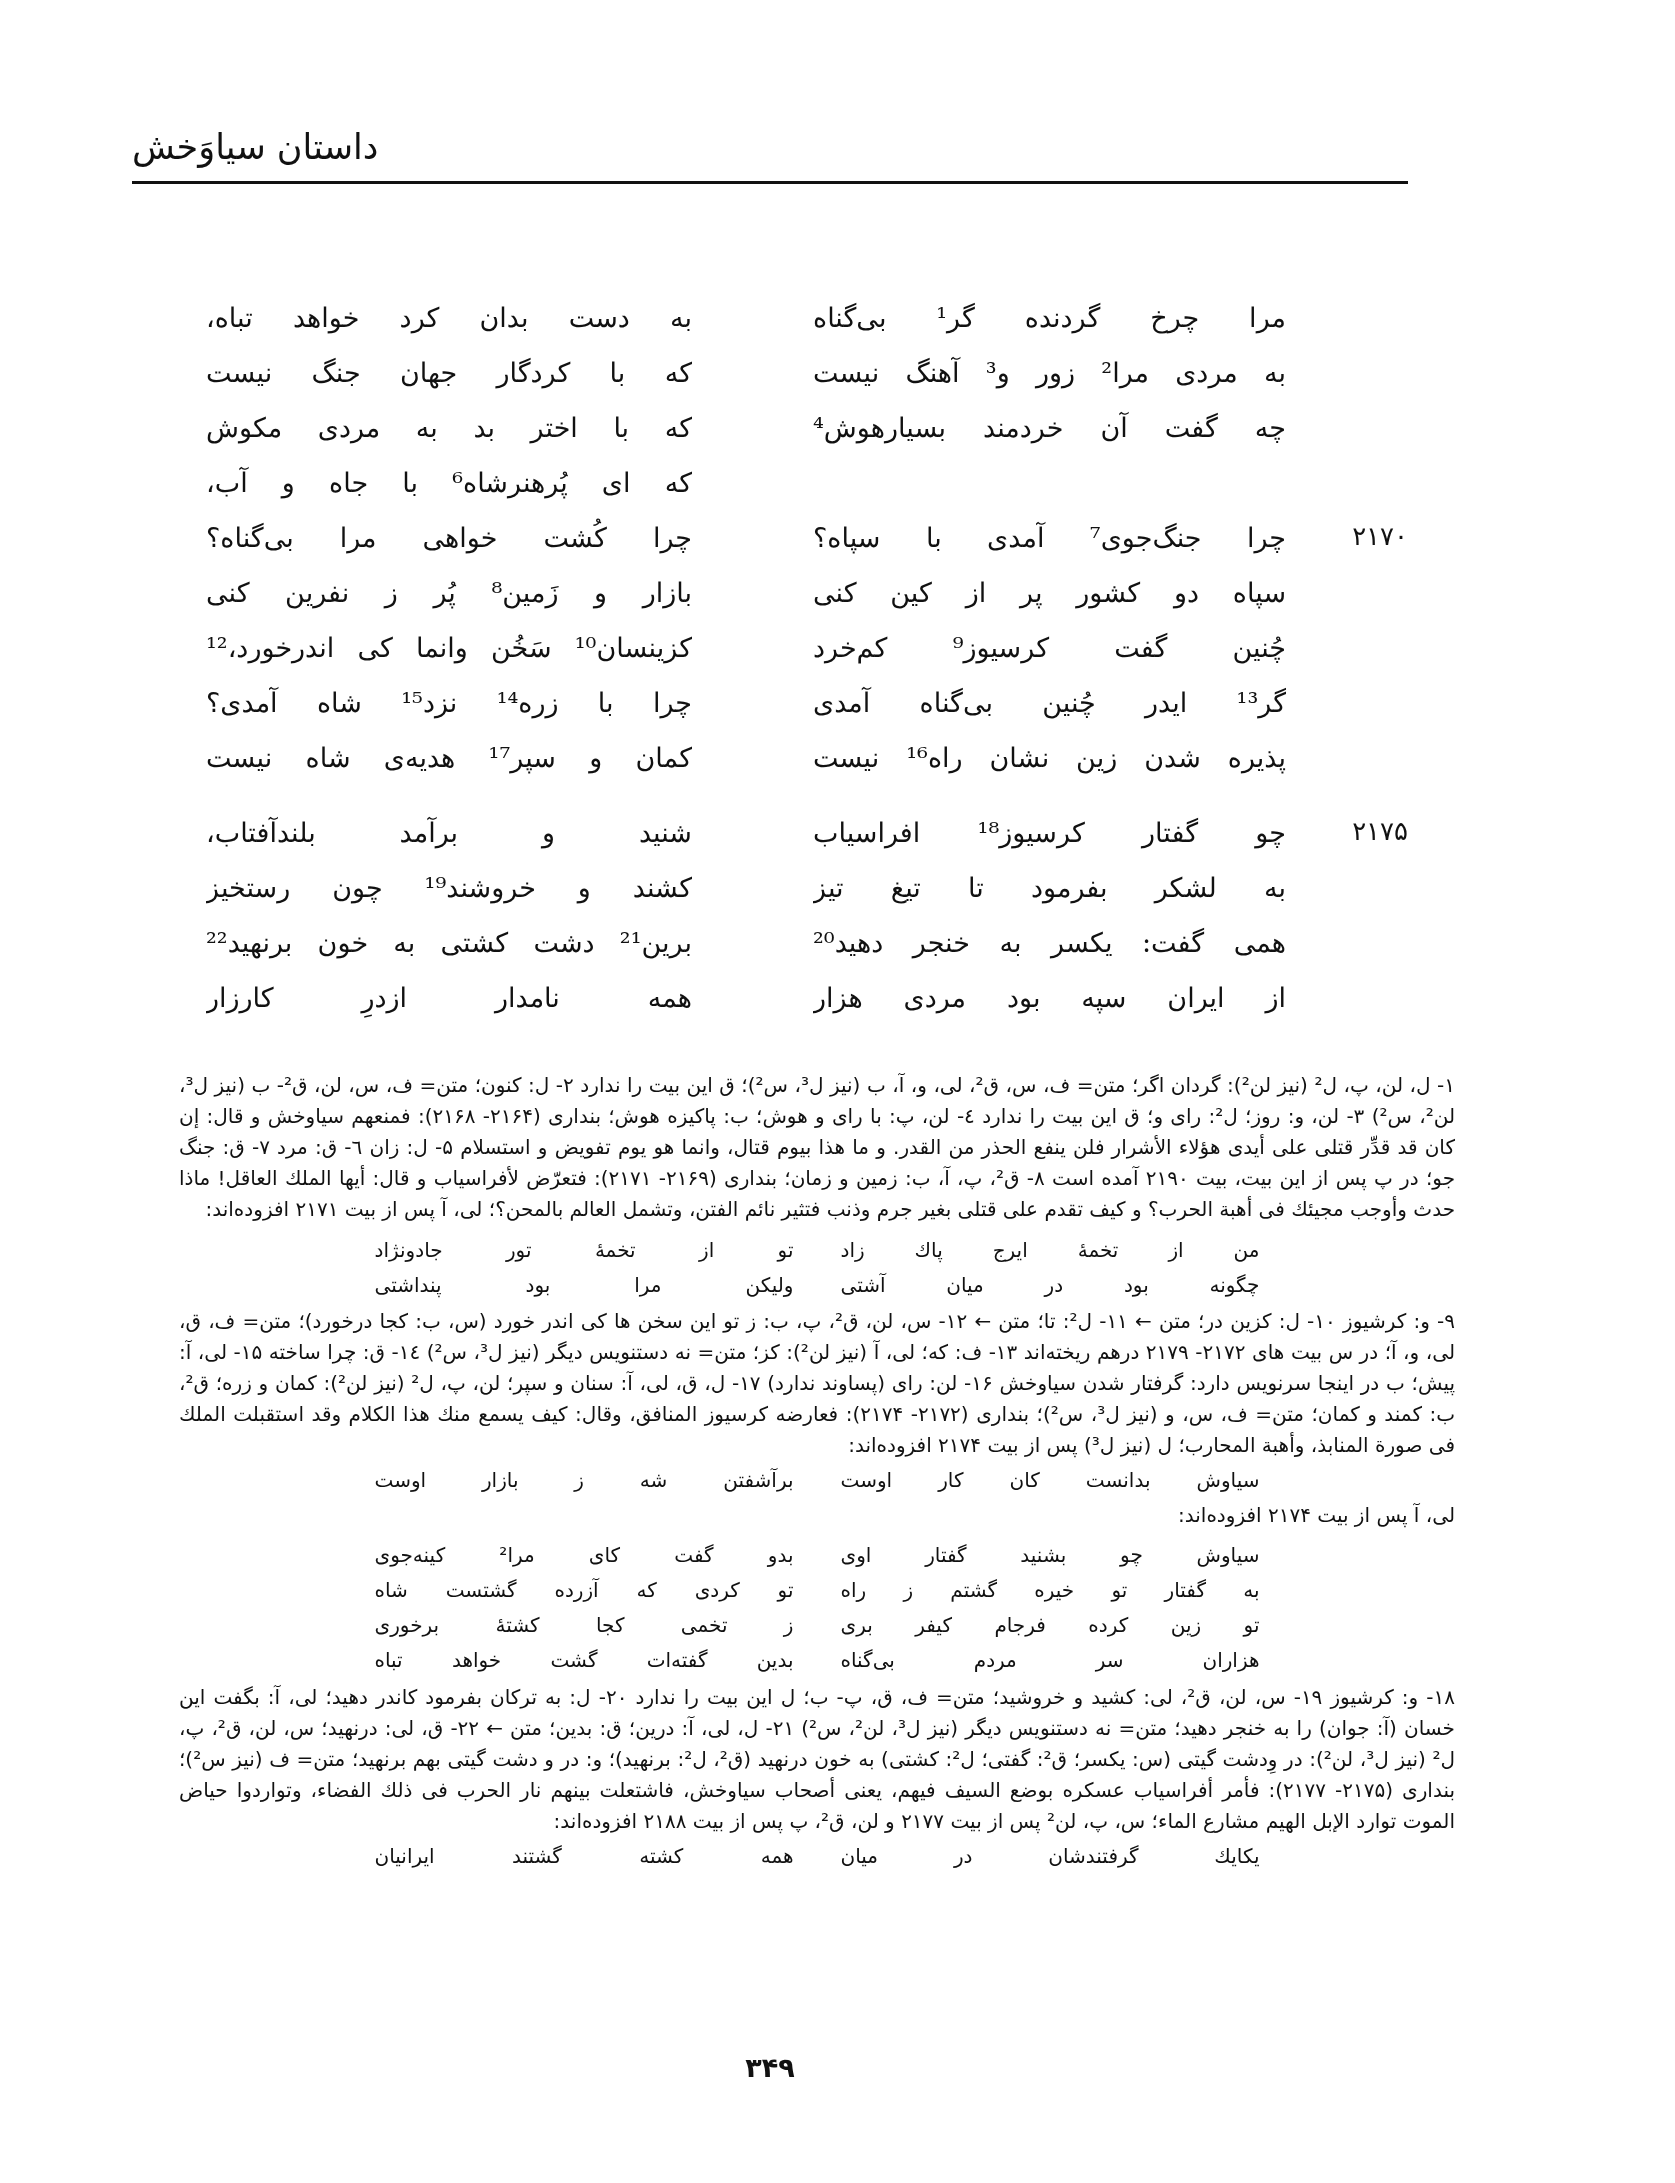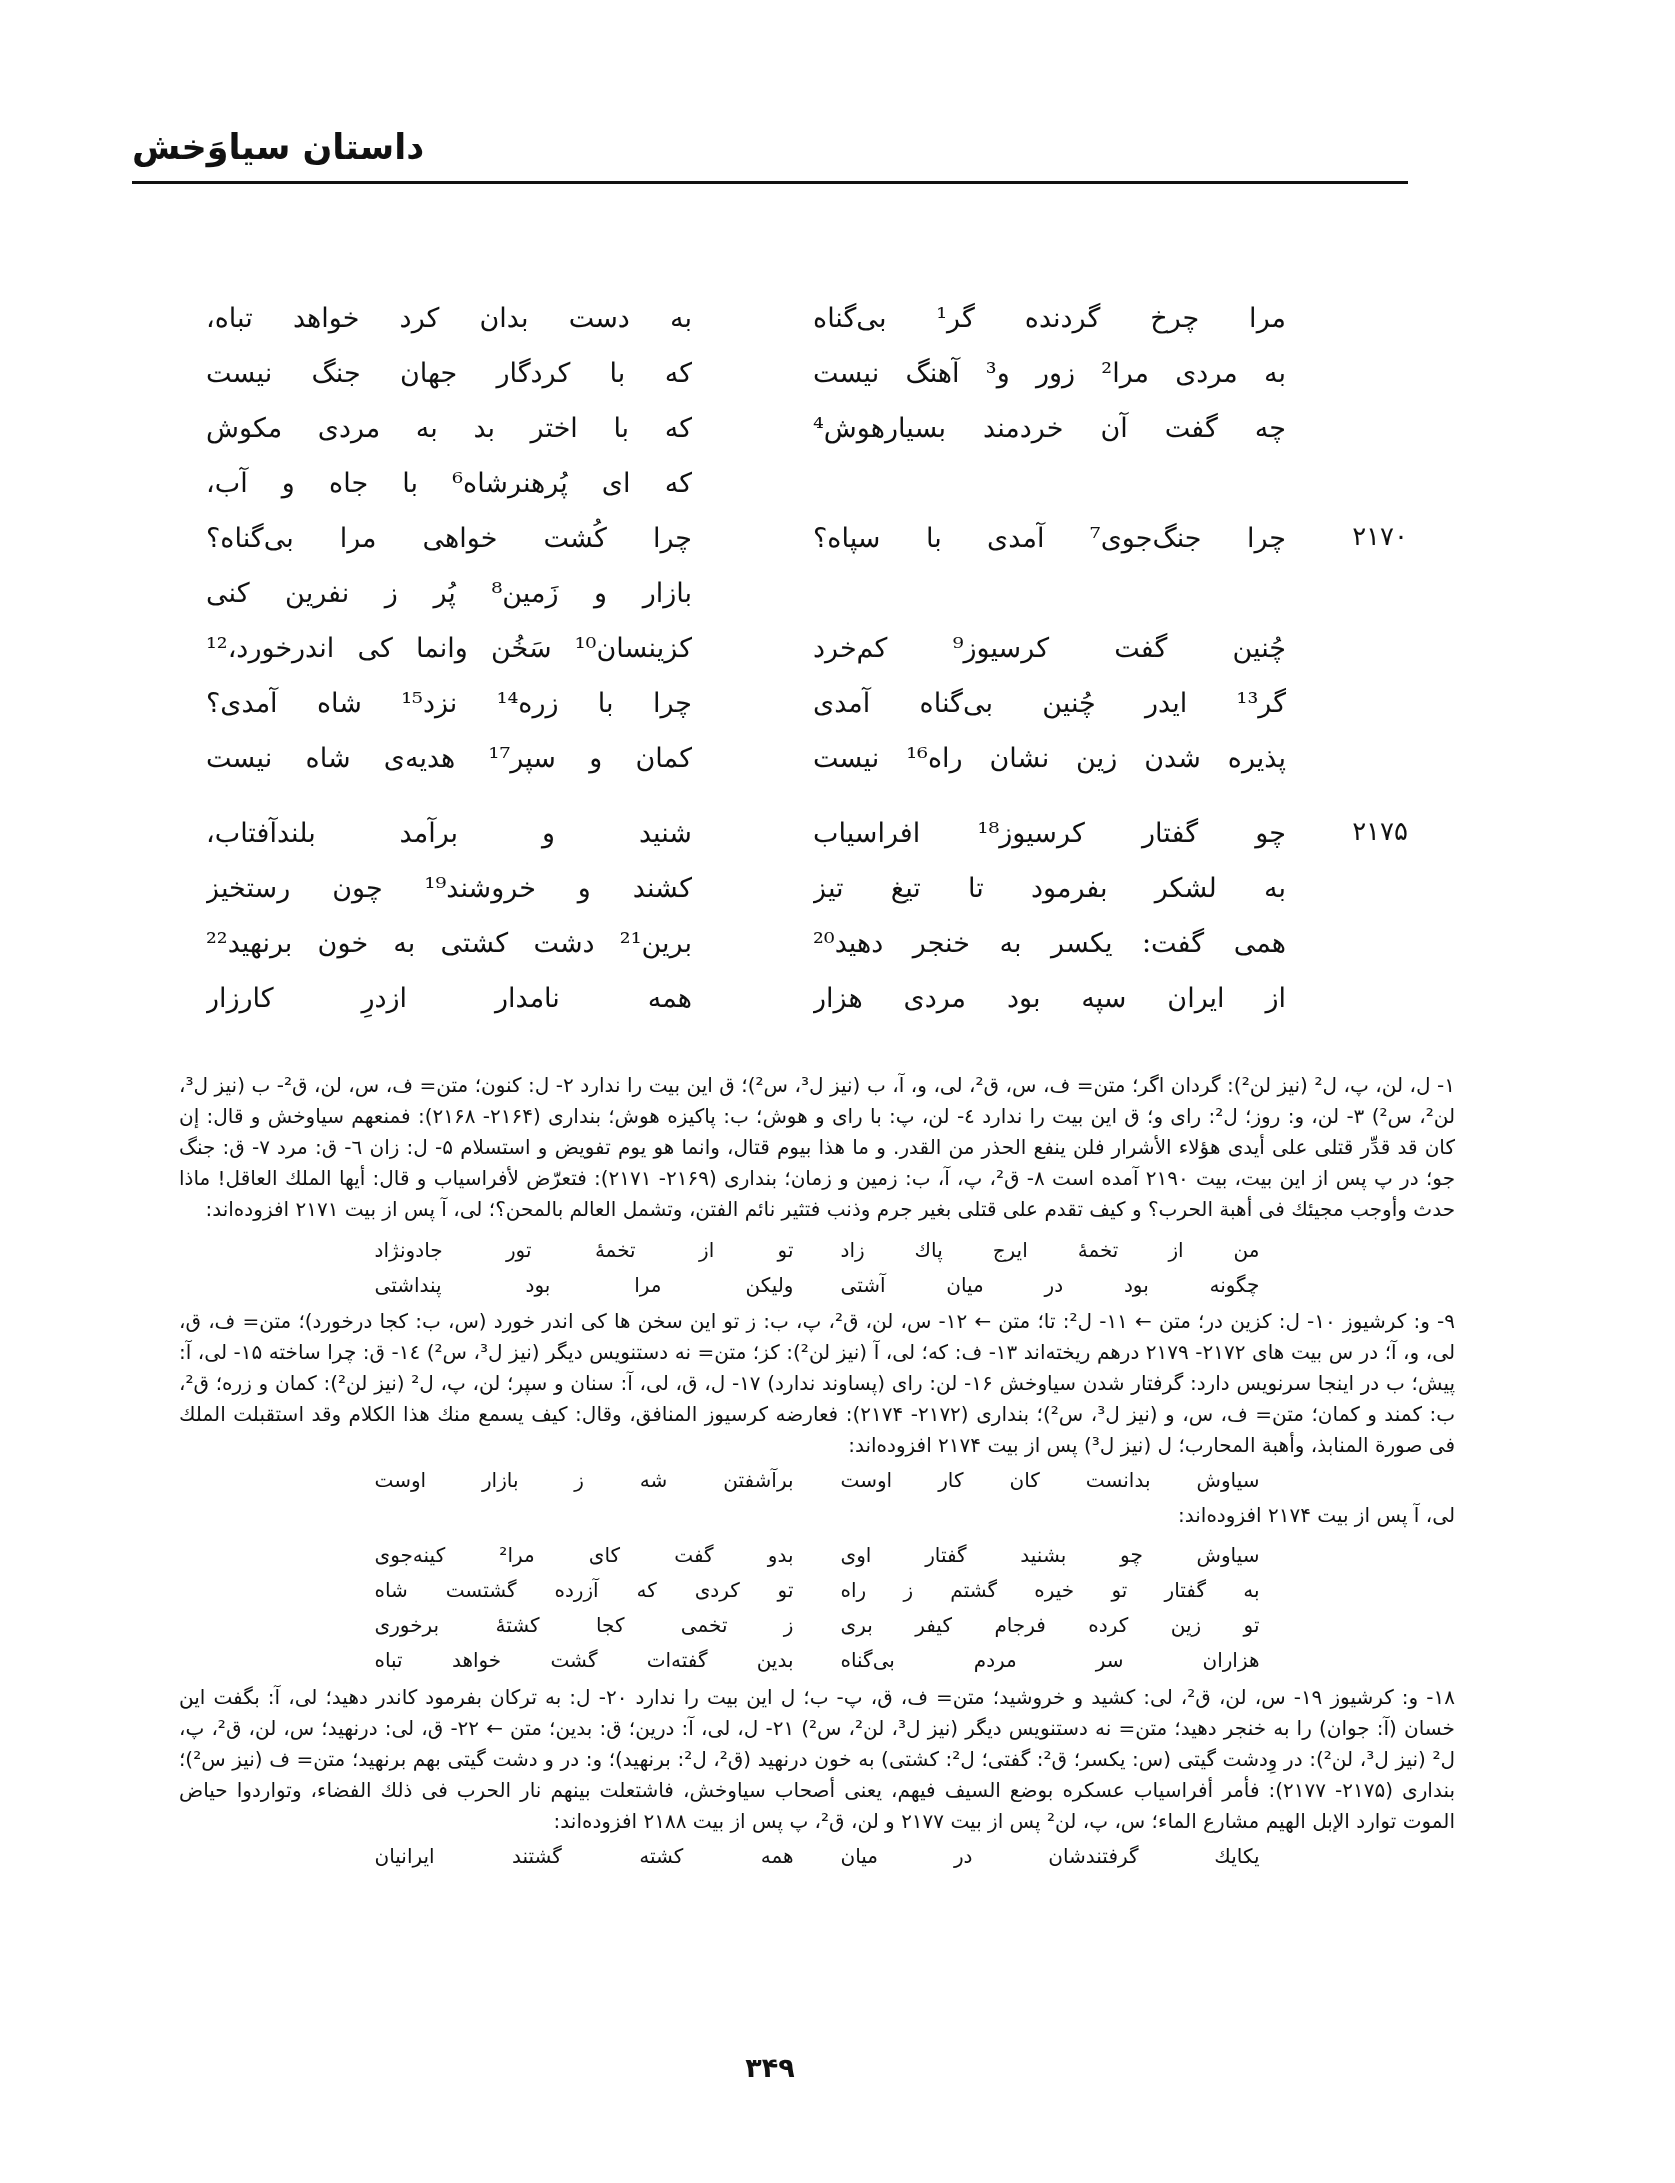--- a/index.html
+++ b/index.html
@@ -1,18 +1,18 @@
 <!DOCTYPE html>
 <html style="font-size:10.8px"><head>
 <meta charset="utf-8">
 <style>
   html, body { margin:0; padding:0; background:#ffffff; }
   body { width:1676px; height:2183px; position:relative; overflow:hidden; color:#111; font-family:"DejaVu Serif", serif; }
   .page { position:absolute; left:132px; top:0; width:1276px; height:2183px; }
-  .header-title { position:absolute; left:0; top:127px; font-size:35px; font-weight:bold; direction:rtl; font-family:"DejaVu Sans", sans-serif; letter-spacing:0; }
+  .header-title { position:absolute; left:0; top:127px; font-size:35px; font-weight:normal; direction:rtl; font-family:"DejaVu Sans", sans-serif; letter-spacing:0; }
   .header-rule { position:absolute; left:0; top:181px; width:1276px; height:3.4px; background:#111; }
 
   .verses { position:absolute; left:0; top:297px; width:1276px; direction:rtl; }
   .vgroup { position:relative; }
   .vrow { position:relative; height:55px; }
   .vnum { position:absolute; right:0; top:4px; width:81px; text-align:right; font-size:26px; font-family:"DejaVu Sans", sans-serif; }
   .hemi-r { position:absolute; right:122px; top:0; width:473px; text-align:justify; text-align-last:justify; font-size:27px; line-height:42px; white-space:nowrap; overflow:hidden; }
   .hemi-l { position:absolute; right:716px; top:0; width:486px; text-align:justify; text-align-last:justify; font-size:27px; line-height:42px; white-space:nowrap; overflow:hidden; }
   .vgap { height:20px; }
 
@@ -53,20 +53,21 @@
           <span class="vnum"></span>
           <span class="hemi-l">که ای پُرهنرشاه⁶ با جاه و آب،</span>
         </div>
       <div class="vrow">
           <span class="vnum">۲۱۷۰</span>
           <span class="hemi-r">چرا جنگ‌جوی⁷ آمدی با سپاه؟</span>
           <span class="hemi-l">چرا کُشت خواهی مرا بی‌گناه؟</span>
         </div>
       <div class="vrow">
           <span class="vnum"></span>
+          <span class="hemi-r">سپاه دو کشور پر از کین کنی</span>
           <span class="hemi-l">بازار و زَمین⁸ پُر ز نفرین کنی</span>
         </div>
       <div class="vrow">
           <span class="vnum"></span>
           <span class="hemi-r">چُنین گفت کرسیوز⁹ کم‌خرد</span>
           <span class="hemi-l">کزینسان¹⁰ سَخُن وانما کی اندرخورد،¹²</span>
         </div>
       <div class="vrow">
           <span class="vnum"></span>
           <span class="hemi-r">گر¹³ ایدر چُنین بی‌گناه آمدی</span>

